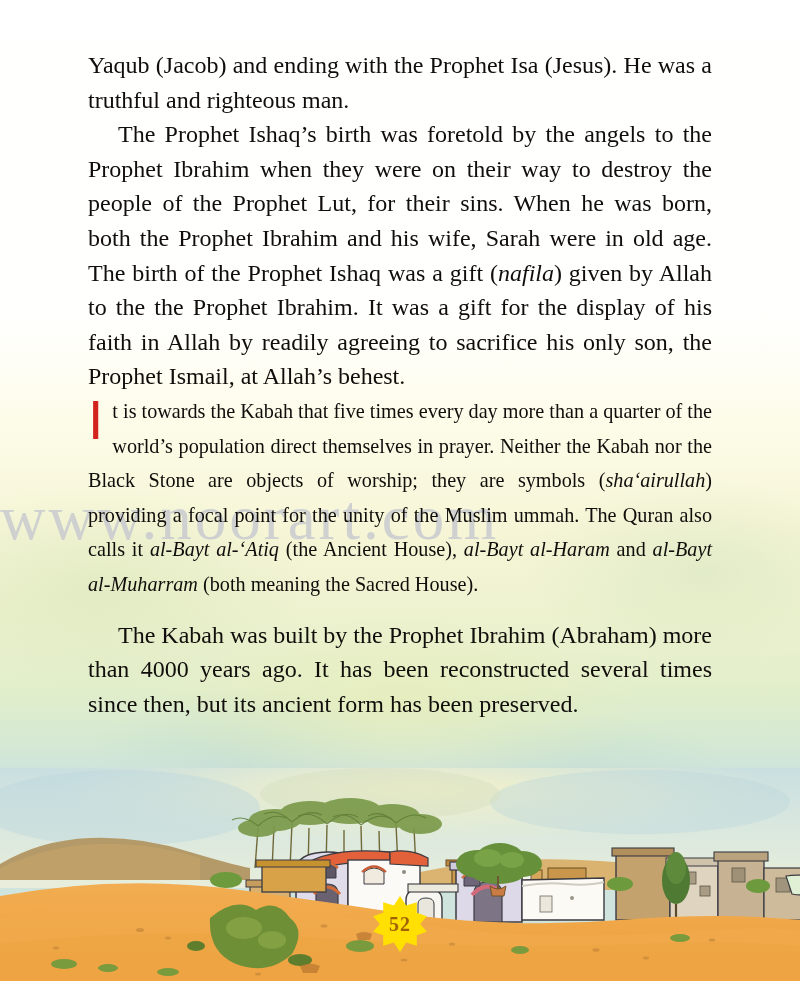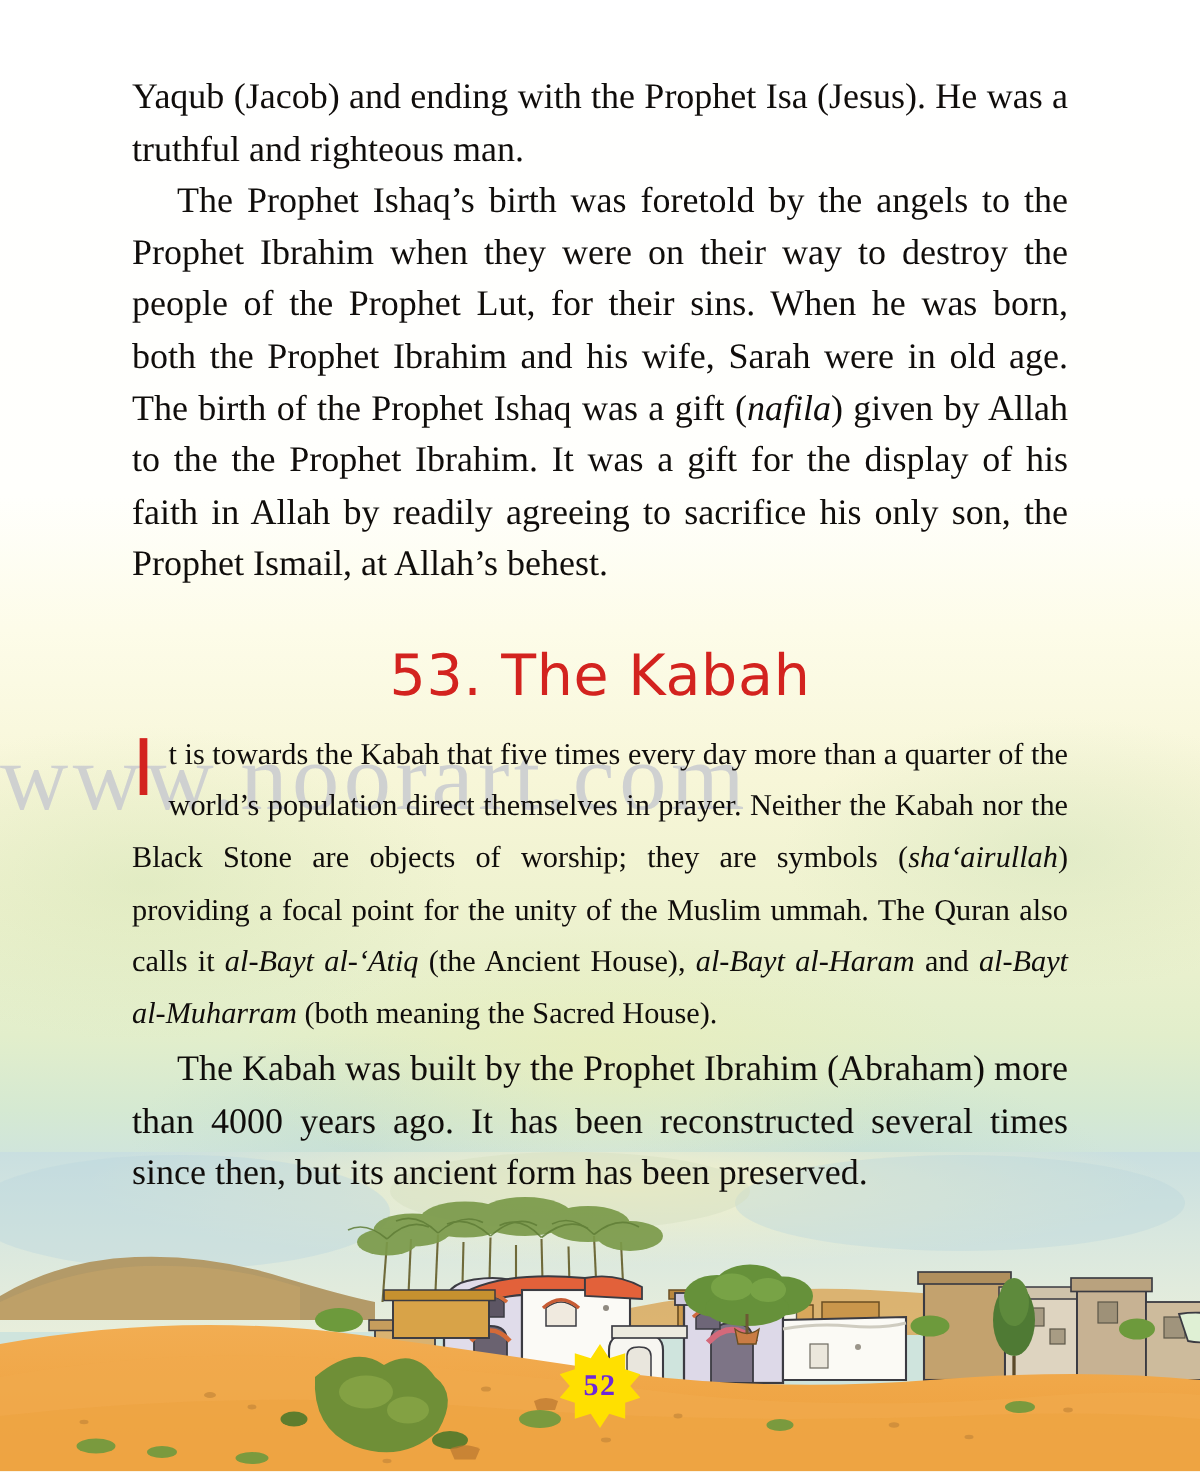--- a/index.html
+++ b/index.html
@@ -147,21 +147,21 @@
   }
   .page-star .star-num {
     position: absolute;
     inset: 0;
     display: flex;
     align-items: center;
     justify-content: center;
     font-family: "Liberation Serif", "DejaVu Serif", serif;
     font-weight: bold;
     font-size: 20px;
-    color: #6d28d9;
+    color: #a16207;
     letter-spacing: 1px;
   }
 </style>
 </head>
 <body>
 
 <div id="page">
 
   <div class="wash-base"></div>
   <div class="wash-blobs"></div>
@@ -384,27 +384,26 @@
   <div class="watermark">www.noorart.com</div>
 
   <div class="column">
 
     <div class="spacer-top"></div>
 
     <p class="para">Yaqub (Jacob) and ending with the Prophet Isa (Jesus). He was a truthful and righteous man.</p>
 
     <p class="para indent">The Prophet Ishaq’s birth was foretold by the angels to the Prophet Ibrahim when they were on their way to destroy the people of the Prophet Lut, for their sins. When he was born, both the Prophet Ibrahim and his wife, Sarah were in old age. The birth of the Prophet Ishaq was a gift (<em>nafila</em>) given by Allah to the the Prophet Ibrahim. It was a gift for the display of his faith in Allah by readily agreeing to sacrifice his only son, the Prophet Ismail, at Allah’s behest.</p>
 
-    <h2 class="chapter-heading">53. The Kabah</h2>
 
     <p class="dropcap-para">
       <span class="dropcap">I</span><span>t is towards the Kabah that five times every day more than a quarter of the world’s population direct themselves in prayer. Neither the Kabah nor the Black Stone are objects of worship; they are symbols (<em>sha‘airullah</em>) providing a focal point for the unity of the Muslim ummah. The Quran also calls it <em>al-Bayt al-‘Atiq</em> (the Ancient House), <em>al-Bayt al-Haram</em> and <em>al-Bayt al-Muharram</em> (both meaning the Sacred House).</span>
     </p>
 
-    <p class="para indent" style="margin-top:3px">The Kabah was built by the Prophet Ibrahim (Abraham) more than 4000 years ago. It has been reconstructed several times since then, but its ancient form has been preserved.</p>
+    <p class="para indent" style="margin-top:16px">The Kabah was built by the Prophet Ibrahim (Abraham) more than 4000 years ago. It has been reconstructed several times since then, but its ancient form has been preserved.</p>
 
   </div>
 
   <div class="page-star">
     <div class="star-shape"></div>
     <div class="star-num">52</div>
   </div>
 
 </div>
 

